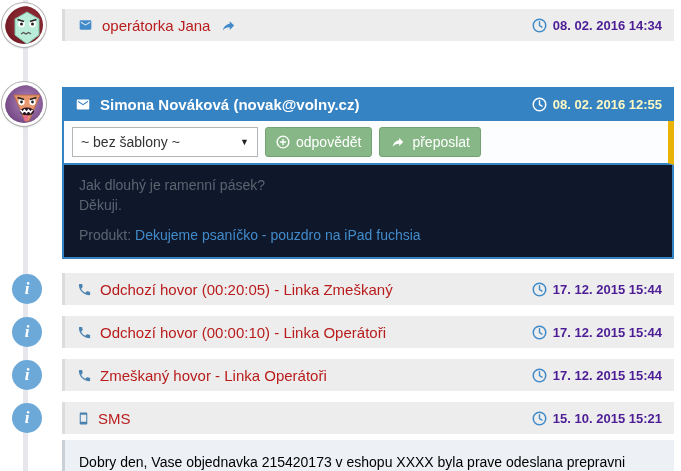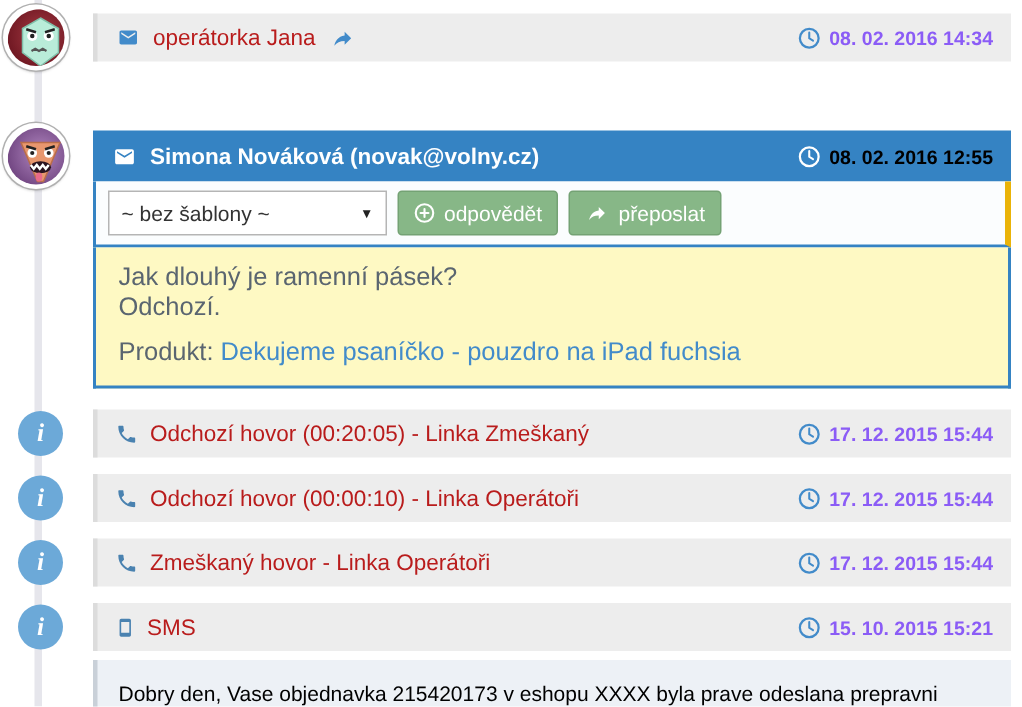--- a/index.html
+++ b/index.html
@@ -14,56 +14,56 @@
   .content { position:absolute; left:62px; top:0; width:612px; }
 
   
   .item { position:relative; }
   .row-header {
     display:flex; align-items:center; height:32px; padding:0 12px;
     background:#ededed; border-left:3px solid #dcdcdc;
   }
   .row-label { color:#b91c1c; font-size:15px; text-decoration:none; margin-left:8px; cursor:pointer; }
   .spacer { flex:1; }
-  .date { color:#8b5cf6; font-size:13px; font-weight:bold; margin-left:6px; white-space:nowrap; }
+  .date { color:#4c1d95; font-size:13px; font-weight:bold; margin-left:6px; white-space:nowrap; }
   .icn { display:inline-flex; align-items:center; flex:none; }
 
   .mt9  { margin-top:9px; }
   .mt12 { margin-top:12px; }
   .mt14 { margin-top:14px; }
   .mt11 { margin-top:11px; }
   .mt6  { margin-top:6px; }
 
   
   .card-header {
     display:flex; align-items:center; height:34px; padding:0 12px;
     background:#3583c3; color:#fff;margin-top:46px;
   }
   .card-header .row-label { color:#fff; font-weight:bold; font-size:15px; }
-  .card-header .date { color:#000000; }
+  .card-header .date { color:#fef9c3; }
   .card-mid {
     display:flex; align-items:center; gap:7px; padding:7px 8px; height:44px;
-    background:#fbfdfe; border-left:2px solid #3583c3; border-right:4px solid #eab308;
+    background:#fbfdfe; border-left:2px solid #3583c3; border-right:6px solid #eab308;
     border-bottom:2px solid #3583c3;
   }
   .select {
     width:186px; height:30px; background:#fff; border:1px solid #b5b5b5;
     display:flex; align-items:center; justify-content:space-between;
     padding:0 8px; font-size:14px; color:#333; cursor:pointer;
   }
   .caret { font-size:9px; color:#222; }
   .btn {
     height:30px; background:#87b787; border:1px solid #74a274; border-radius:3px;
     color:#fff; font-size:14px; display:inline-flex; align-items:center; gap:6px;
     padding:0 10px; cursor:pointer; font-family:inherit;
   }
   .card-body {
-    background:#fef9c3; padding:10px 15px 12px;
+    background:#0f172a; padding:10px 15px 12px;
     border-left:2px solid #3583c3; border-right:2px solid #3583c3; border-bottom:2px solid #3583c3;
-    color:#5a6570; font-size:17px; line-height:20px;
+    color:#5a6570; font-size:14px; line-height:20px;
   }
   .product-line { margin-top:10px; }
   .product-link { color:#428bca; text-decoration:none; cursor:pointer; }
 
   
   .avatar {
     position:absolute; left:-60px; width:44px; height:44px; border-radius:50%;
     border:3px solid #fff; box-shadow:0 0 0 1px #b0b0b0, 0 1px 2px rgba(0,0,0,.25);
     overflow:hidden; background:#fff;
   }
@@ -194,21 +194,21 @@
             <svg width="16" height="14" viewBox="0 0 24 24">
                 <path fill="#fff" d="M14 9V5l7 7-7 7v-4.1c-5 0-8.5 1.6-11 5.1 1-5 4-10 11-11z"></path>
               </svg>
           </span>
           <span>přeposlat</span>
         </button>
       </div>
 
       <div class="card-body">
         <div>Jak dlouhý je ramenní pásek?</div>
-        <div>Odchozí.</div>
+        <div>Děkuji.</div>
         <div class="product-line">
           <span>Produkt:</span>
           <a class="product-link">Dekujeme psaníčko - pouzdro na iPad fuchsia</a>
         </div>
       </div>
     </div>
 
     <div class="item mt14">
       <div class="info-badge">i</div>
       <div class="row-header">

